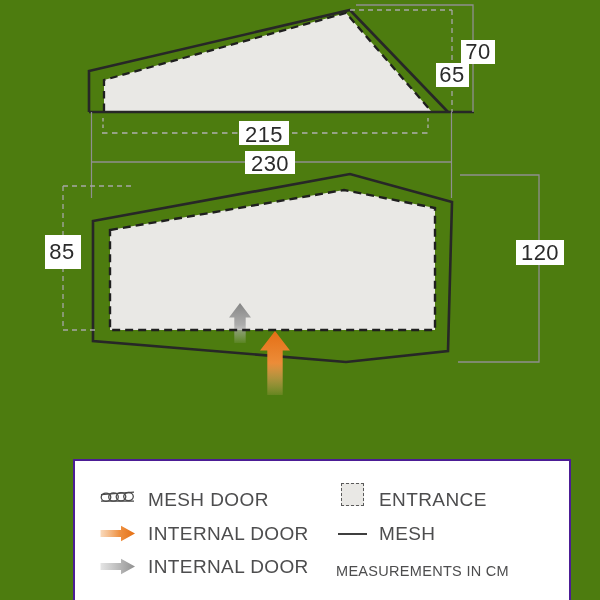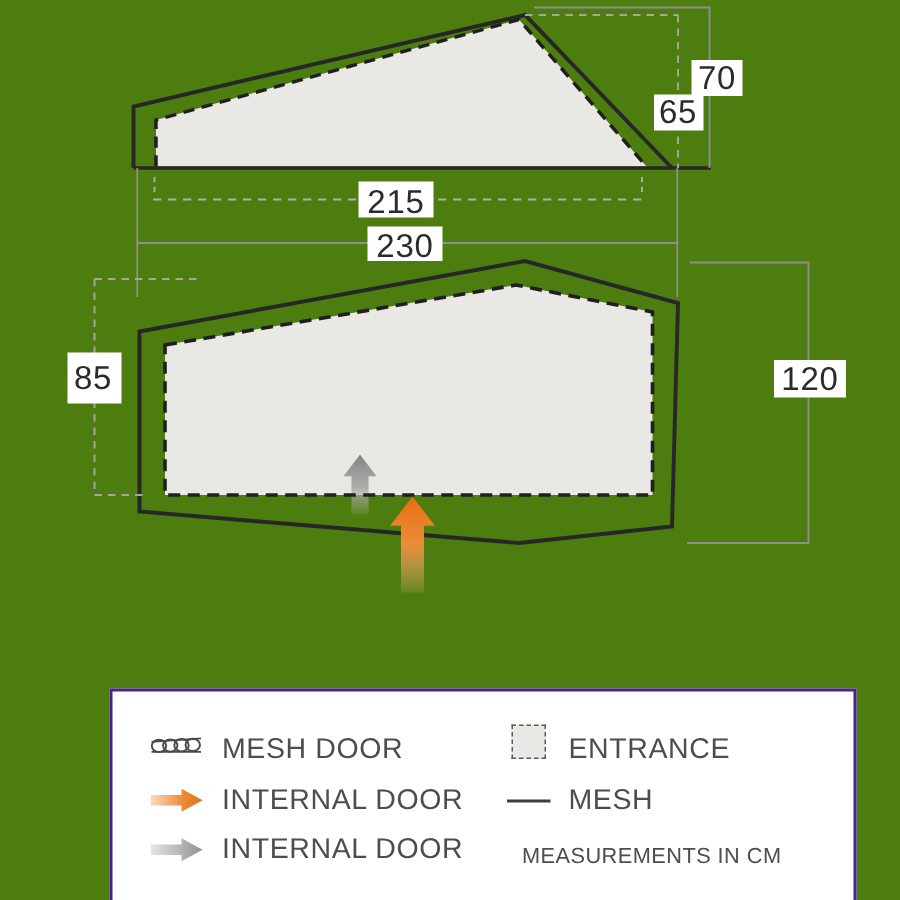--- a/index.html
+++ b/index.html
@@ -144,16 +144,16 @@
       <polygon points="0.5,5 21,5 21,0.8 35,8.5 21,16.2 21,12 0.5,12" fill="url(#gradGrayRight)"></polygon>
     </svg>
     <div class="legend-label" style="left:73px;top:95px;">INTERNAL DOOR</div>
 
     <div class="bedroom-swatch" style="left:266px;top:22px;"></div>
     <div class="legend-label" style="left:304px;top:28px;">ENTRANCE</div>
 
     <div class="pole-line" style="left:263px;top:72px;"></div>
     <div class="legend-label" style="left:304px;top:62px;">MESH</div>
 
-    <div class="legend-note" style="left:261px;top:102px;margin-left:12px;">MEASUREMENTS IN CM</div>
+    <div class="legend-note" style="left:261px;top:102px;">MEASUREMENTS IN CM</div>
   </div>
 
 </div>
 
 </body></html>

